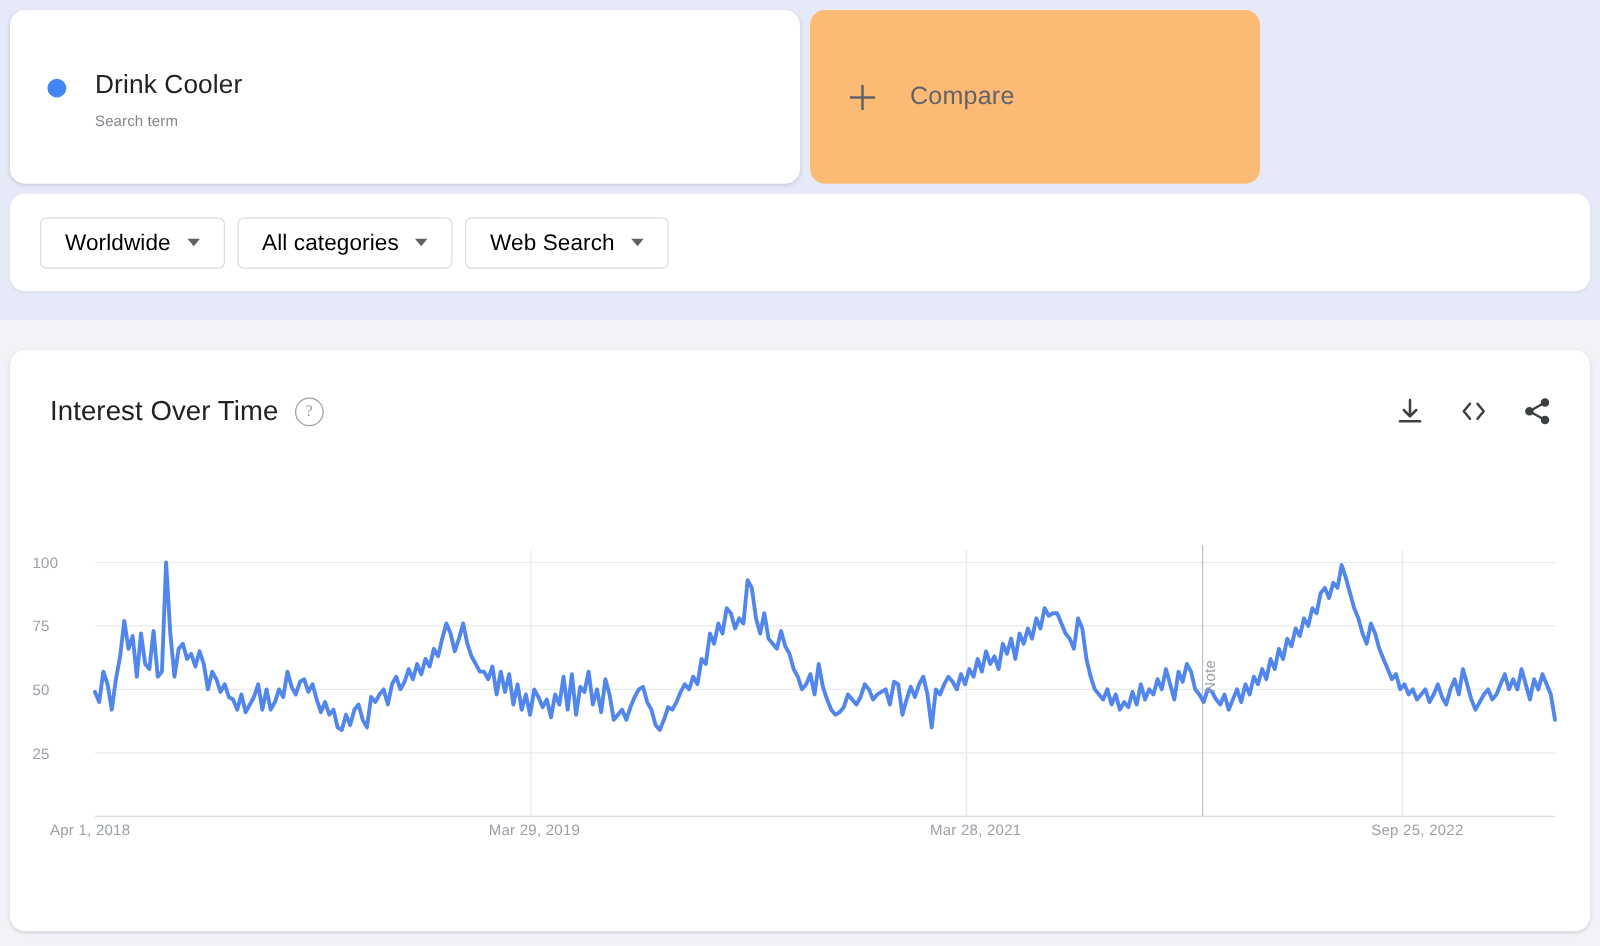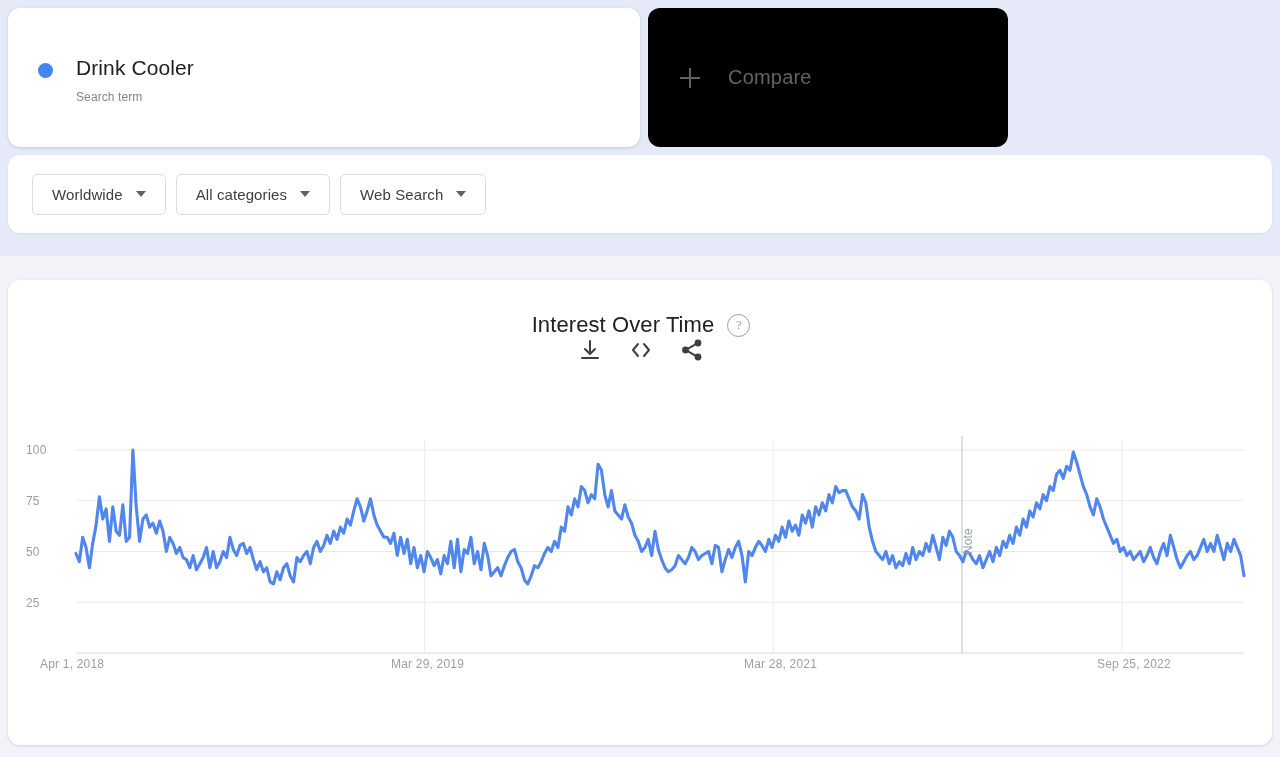--- a/index.html
+++ b/index.html
@@ -66,21 +66,21 @@
   }
   .term-sub {
     font-size: 12px;
     color: #80868b;
     line-height: 20px;
     margin-top: 6px;
     letter-spacing: .1px;
   }
   .compare-card {
     flex: 1;
-    background: #000000;
+    background: #fdba74;
     border-radius: 12px;
     position: relative;
     cursor: pointer;
   }
   .compare-inner {
     position: absolute;
     left: 32px; top: 0; bottom: 0;
     display: flex;
     align-items: center;
     gap: 28px;
@@ -121,22 +121,22 @@
     border: 1px solid #dadce0;
     border-radius: 5px;
     display: flex;
     align-items: center;
     padding: 0 19px;
     gap: 13px;
     cursor: pointer;
     background: #fff;
   }
   .chip-label {
-    font-size: 15px;
-    color: #404040;
+    font-size: 18px;
+    color: #000000;
     letter-spacing: .1px;
     white-space: nowrap;
   }
   .caret {
     width: 0; height: 0;
     border-left: 5px solid transparent;
     border-right: 5px solid transparent;
     border-top: 6px solid #5f6368;
   }
 
@@ -149,21 +149,20 @@
     border-radius: 12px;
     box-shadow: 0 1px 2px rgba(60,64,67,.10), 0 1px 3px 1px rgba(60,64,67,.05);
   }
   .chart-head {
     position: absolute;
     left: 32px; right: 30px; top: 32px;
     height: 34px;
     display: flex;
     align-items: center;
     justify-content: space-between;
-    flex-direction: column;
   }
   .chart-title-wrap {
     display: flex;
     align-items: center;
     gap: 13px;
   }
   .chart-title {
     font-size: 22px;
     color: #202124;
     letter-spacing: .1px;

